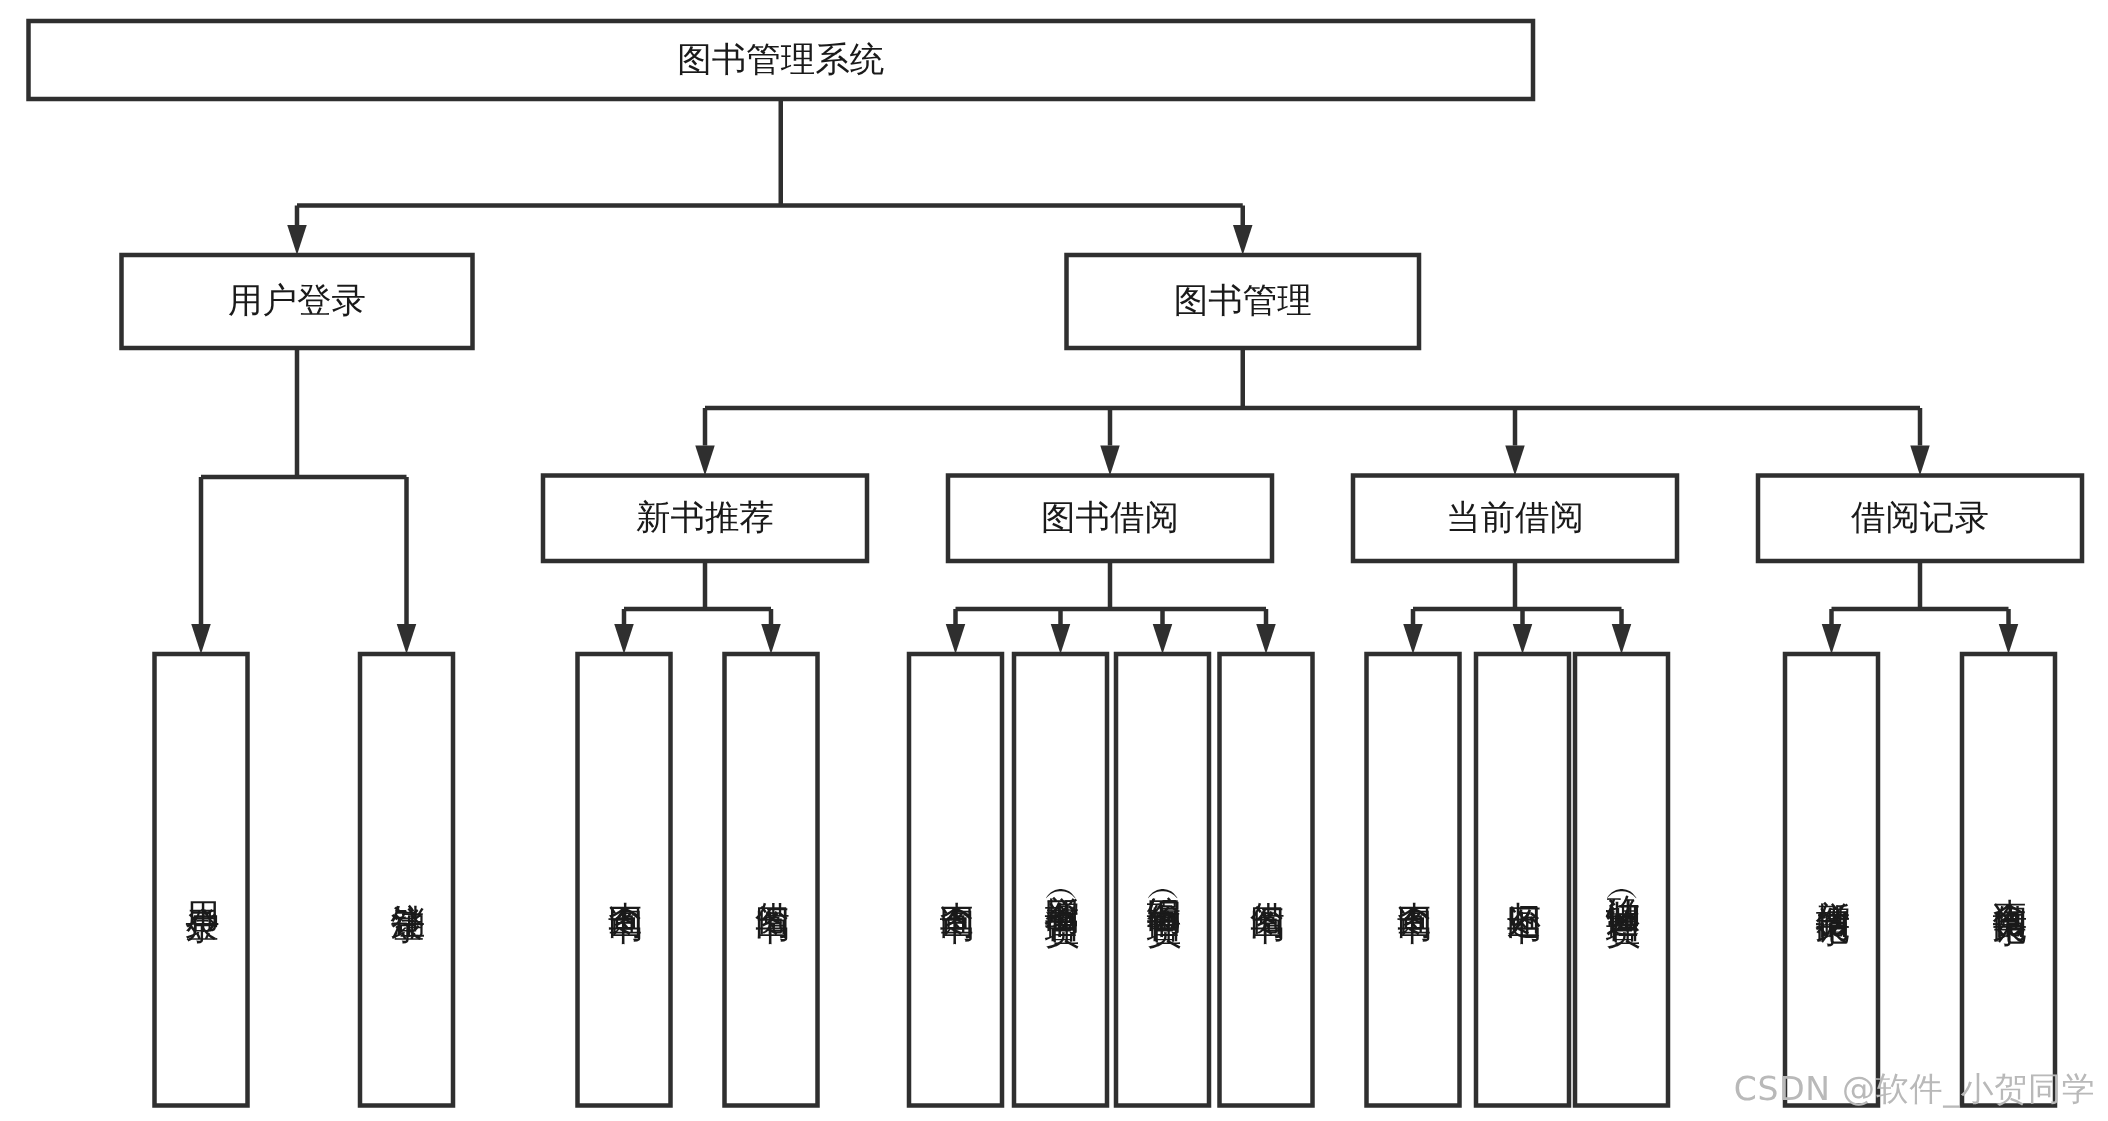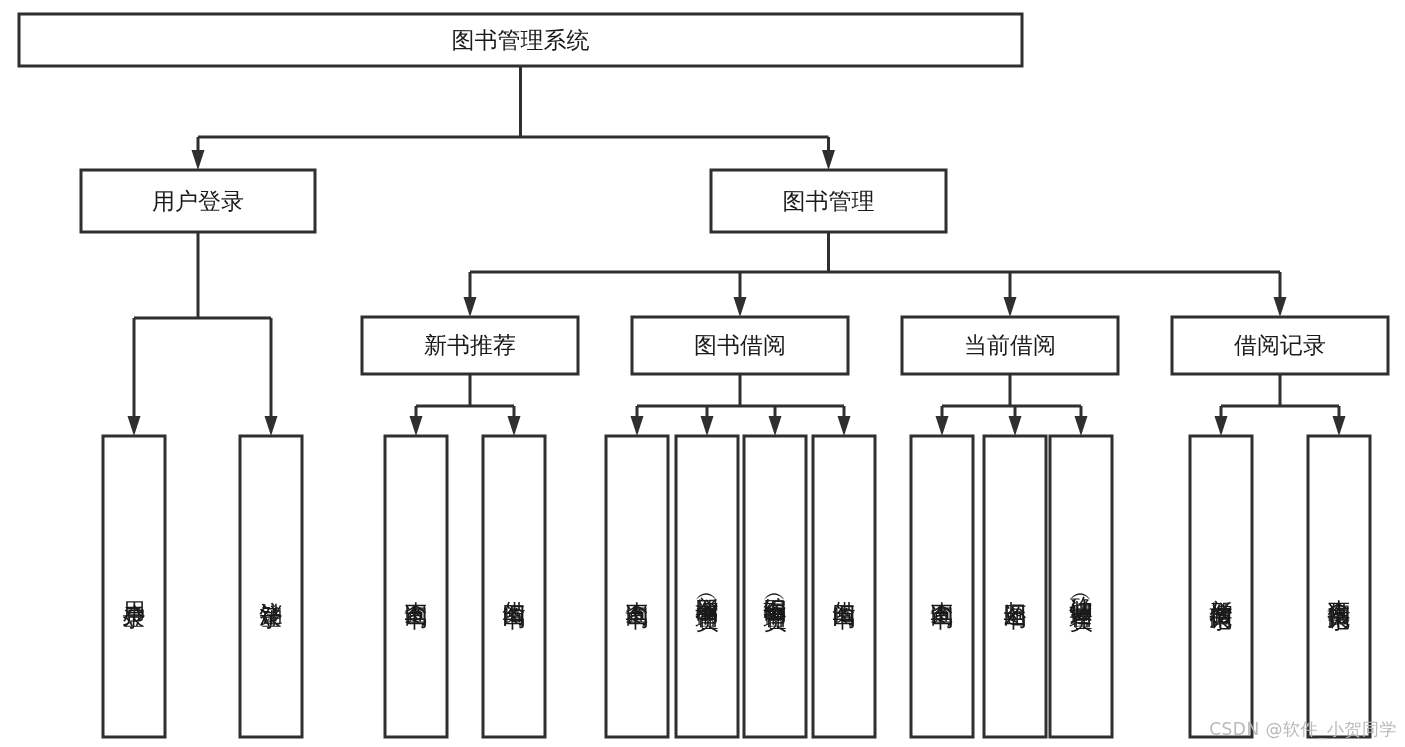--- a/index.html
+++ b/index.html
@@ -60,21 +60,21 @@
     justify-content: center;
     text-align: center;
     white-space: nowrap;
     pointer-events: none;
   }
   .watermark {
     position: absolute;
     right: 8px;
     bottom: 6px;
     font-family: "DejaVu Sans", "Liberation Sans", sans-serif;
-    font-size: 17px;
+    font-size: 22px;
     color: #b9b9b9;
     letter-spacing: 0.5px;
     white-space: nowrap;
   }
 </style>
 </head>
 <body>
 
 <div id="stage">
 

